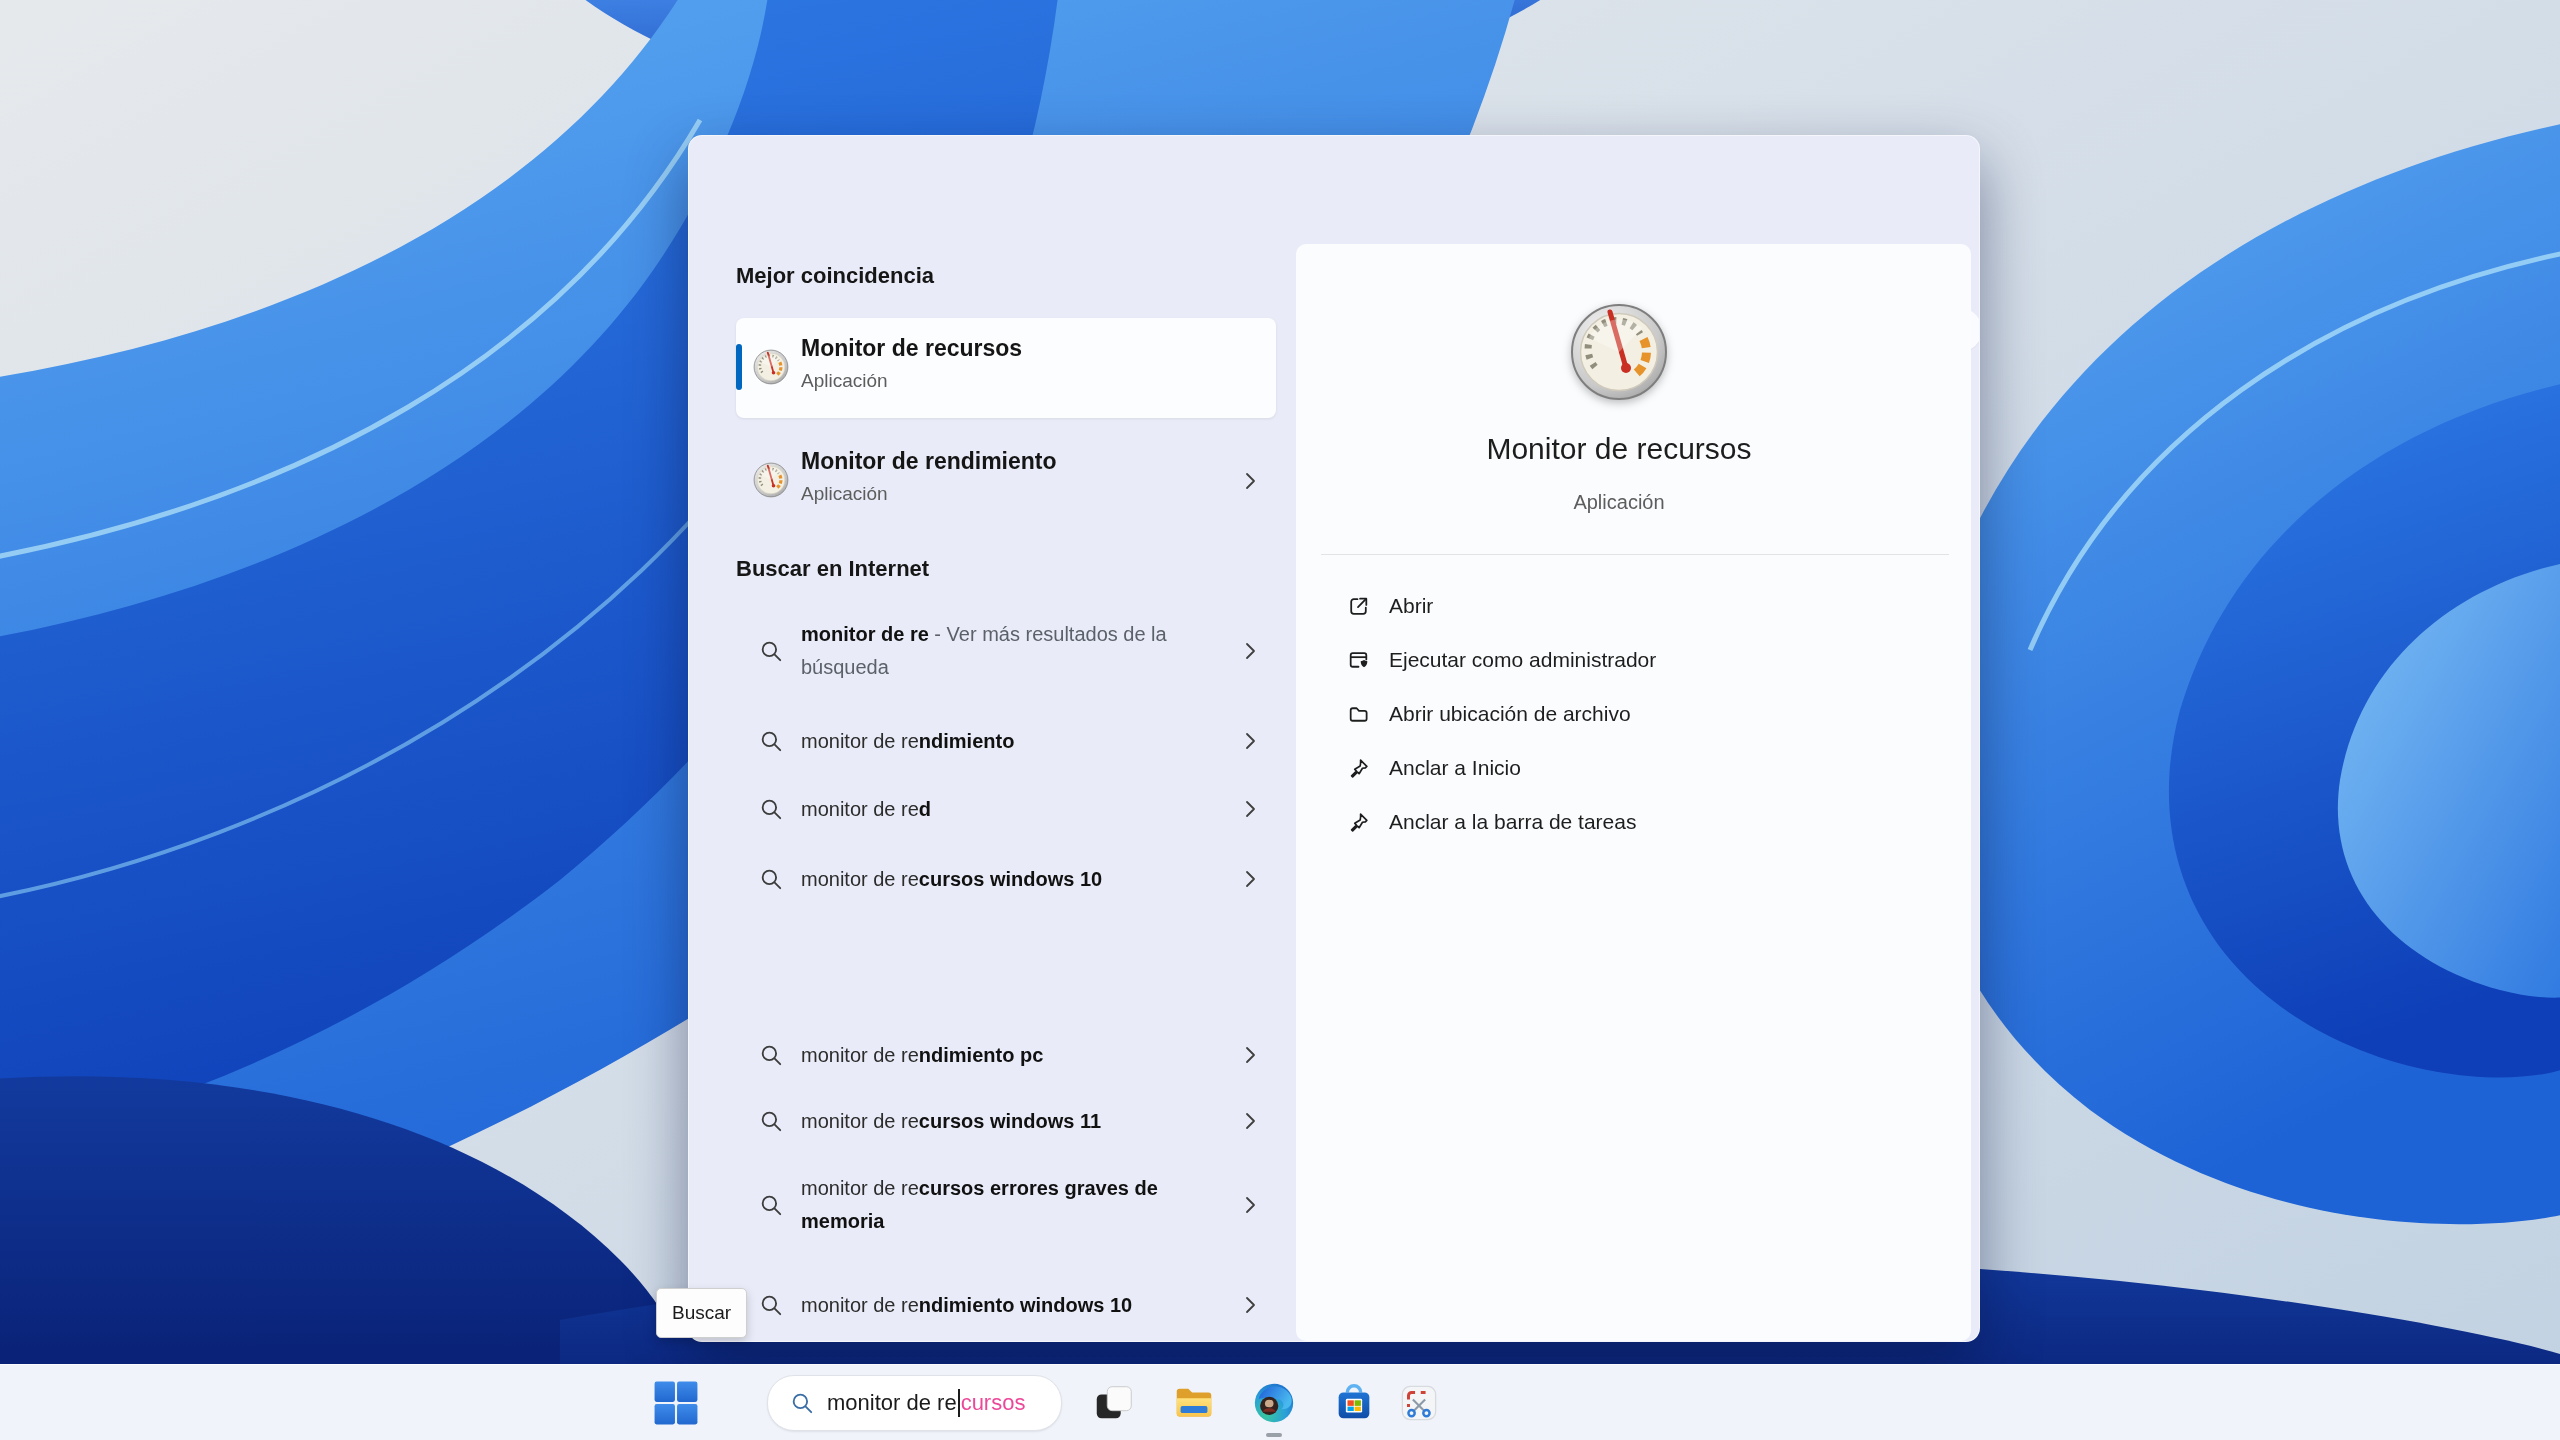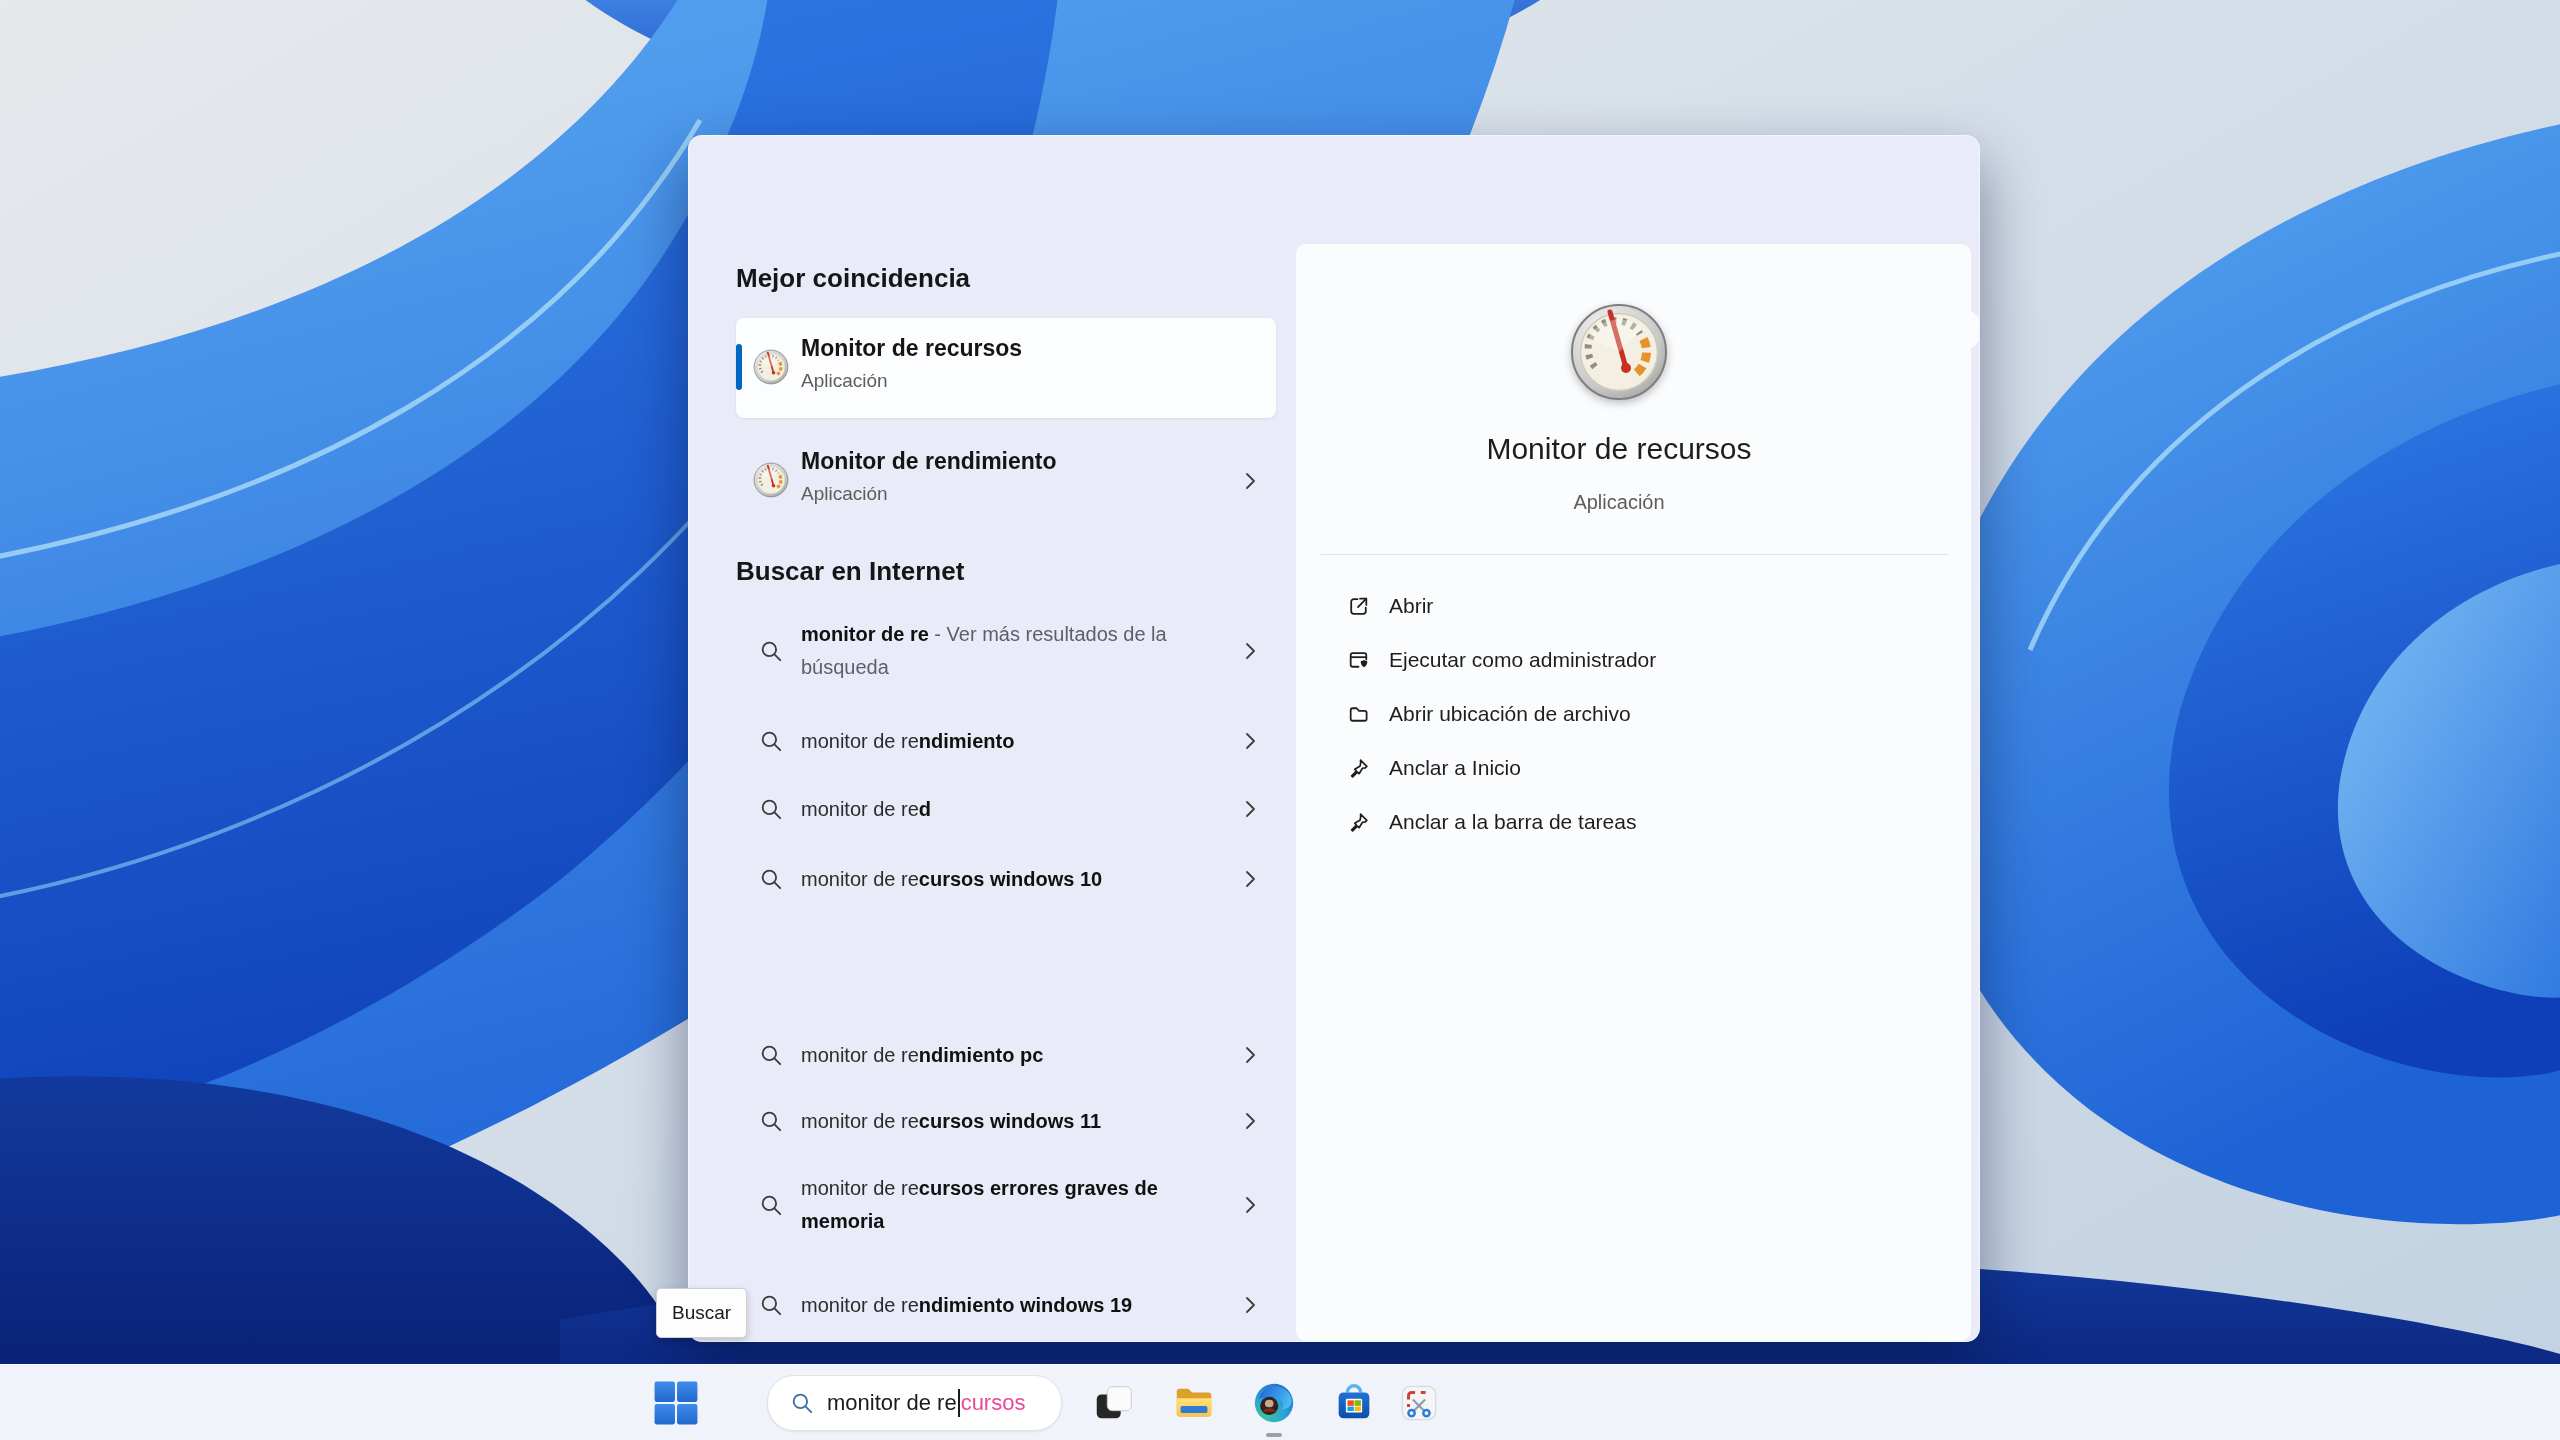--- a/index.html
+++ b/index.html
@@ -16,21 +16,21 @@
          box-shadow:0 26px 60px rgba(6,16,60,.45);border:1px solid rgba(255,255,255,.55);}
 
   
   .pill{position:absolute;top:172px;height:44px;border-radius:22px;background:rgba(255,255,255,.78);
         display:flex;align-items:center;justify-content:center;font-size:22px;color:#1b1b1b;
         box-shadow:0 1px 1px rgba(0,0,0,.05);white-space:nowrap;overflow:hidden;}
   .pill.sel{background:var(--tab_selected);color:#fff;}
   .chat{border:2.5px solid var(--chat_border);background:#fdfeff;gap:8px;padding:0 18px;}
 
   
-  .sec-h{position:absolute;left:47px;font-size:26px;font-weight:700;color:#161616;}
+  .sec-h{position:absolute;left:47px;font-size:22px;font-weight:700;color:#161616;}
   .row-best{position:absolute;left:47px;top:182px;width:540px;height:100px;background:#fcfdff;
             border-radius:8px;box-shadow:0 1px 3px rgba(0,0,0,.08);}
   .acc-bar{position:absolute;left:0;top:26px;width:6px;height:46px;border-radius:3px;background:var(--accent);}
   .res-icon{position:absolute;left:17px;top:31px;width:36px;height:36px;}
   .res-title{position:absolute;left:65px;top:17px;font-size:23px;font-weight:700;color:#151515;}
   .res-sub{position:absolute;left:65px;top:52px;font-size:19px;color:#5d5d5d;}
   .row-app2{position:absolute;left:47px;top:297px;width:540px;height:96px;border-radius:8px;}
   .chev{color:#3f3f3f;width:24px;height:24px;}
   .row-chev{position:absolute;right:14px;top:50%;margin-top:-12px;}
 
@@ -350,21 +350,21 @@
         </svg>
     <div class="sug-tx"><span>monitor de re</span><b>cursos errores graves de memoria</b></div>
     <svg class="chev sug-chev">
           <use href="#i-chevron"></use>
         </svg>
   </div>
   <div class="sug-row" style="top:1126px;height:86px;">
     <svg class="sug-ic">
           <use href="#i-search"></use>
         </svg>
-    <div class="sug-tx"><span>monitor de re</span><b>ndimiento windows 19</b></div>
+    <div class="sug-tx"><span>monitor de re</span><b>ndimiento windows 10</b></div>
     <svg class="chev sug-chev">
           <use href="#i-chevron"></use>
         </svg>
   </div>
 
   <div class="card">
     <svg class="big-gauge">
           <use href="#i-gauge"></use>
         </svg>
     <div class="pv-title">Monitor de recursos</div>

